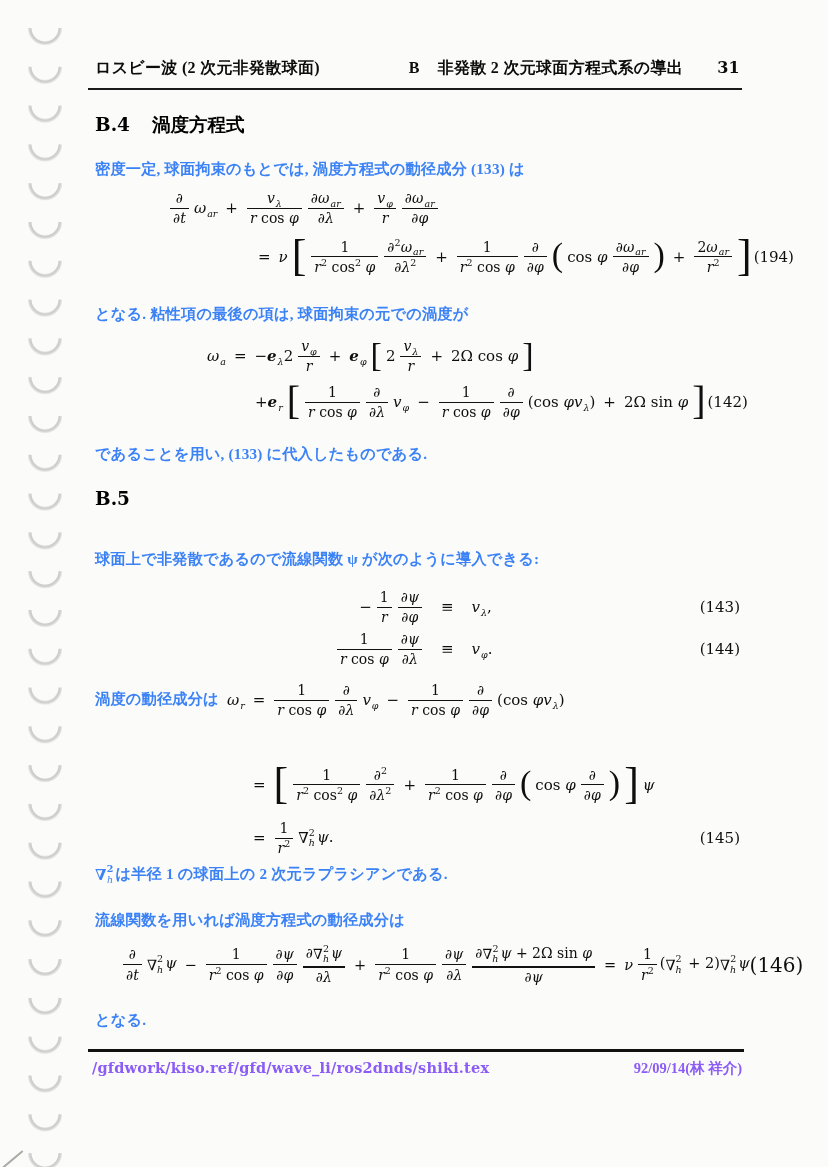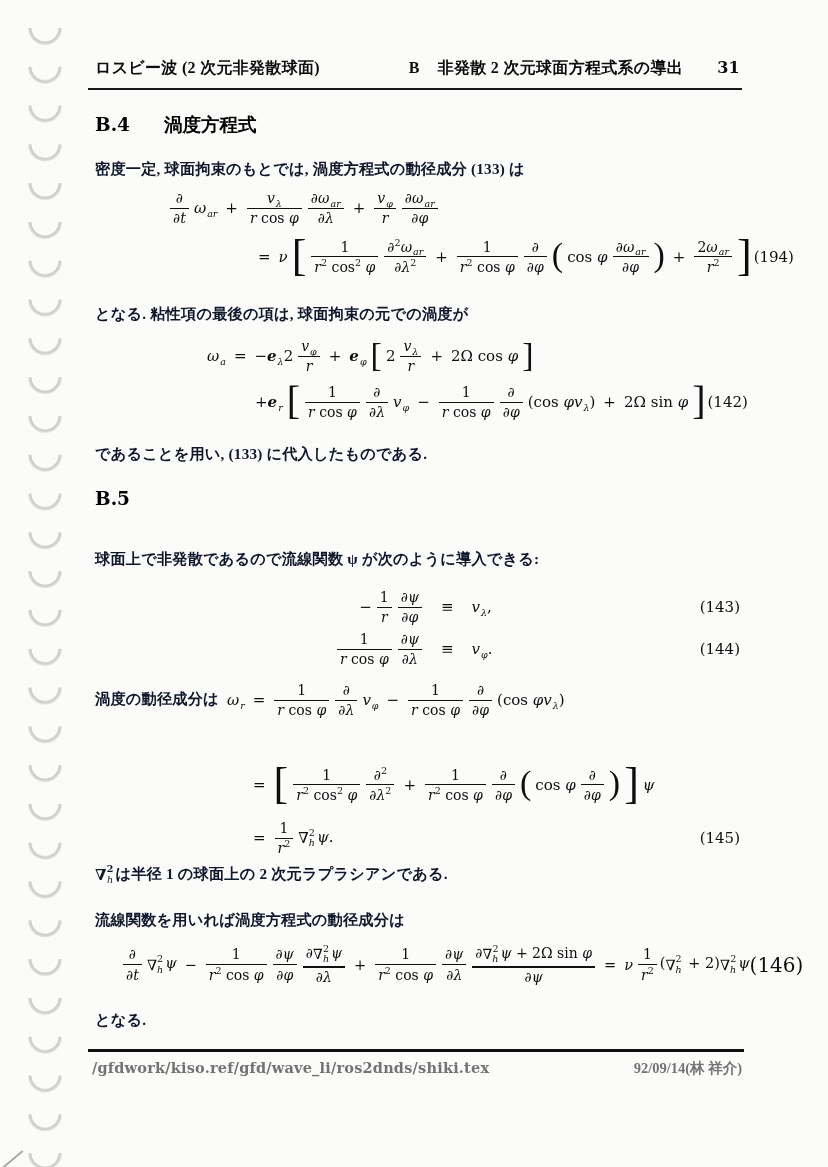--- a/index.html
+++ b/index.html
@@ -14,30 +14,30 @@
   
   .hdr{position:absolute;left:95px;right:88px;top:58px;display:flex;align-items:baseline;
        font-weight:700;font-size:16px;letter-spacing:0.3px;color:#0c0c0c;}
   .hdr .hleft{white-space:nowrap;}
   .hdr .hmid{margin-left:auto;white-space:nowrap;}
   .hdr .hmid .slabel{margin-right:18px;}
   .hdr .hpage{margin-left:34px;font-family:"DejaVu Serif",serif;}
   .hrule{position:absolute;left:88px;right:86px;top:88px;height:2px;background:#1a1a1a;}
   .frule{position:absolute;left:88px;right:84px;top:1049px;height:3px;background:#111;}
   .ftr{position:absolute;left:92px;right:86px;top:1059px;display:flex;align-items:baseline;
-       font-size:14.5px;font-weight:600;color:#737373;}
+       font-size:14.5px;font-weight:600;color:#8b5cf6;}
   .ftr .fpath{font-family:"DejaVu Serif",serif;letter-spacing:0.2px;}
   .ftr .fdate{margin-left:auto;}
 
   
-  .sechead{position:absolute;left:95px;display:flex;align-items:baseline;gap:34px;
+  .sechead{position:absolute;left:95px;display:flex;align-items:baseline;gap:22px;
            font-size:18.5px;font-weight:700;color:#000;}
   .sechead .slbl{font-family:"DejaVu Serif",serif;}
   .para{position:absolute;left:95px;right:88px;font-size:15.2px;font-weight:600;
-        letter-spacing:0.2px;color:#0f172a;display:flex;align-items:center;}
+        letter-spacing:0.2px;color:#3b82f6;display:flex;align-items:center;}
 
   
   .eqline{position:absolute;display:flex;align-items:center;font-family:"DejaVu Serif",serif;
           font-size:15px;color:#0e0e0e;}
   i{font-family:"DejaVu Serif",serif;font-style:italic;font-weight:500;}
   sub,sup{font-size:9.5px;line-height:0;}
   sub{font-style:italic;margin-left:1px;}
   sup{font-style:normal;}
   .tok{white-space:nowrap;margin:0 2px;}
   .op{margin:0 6px;}

